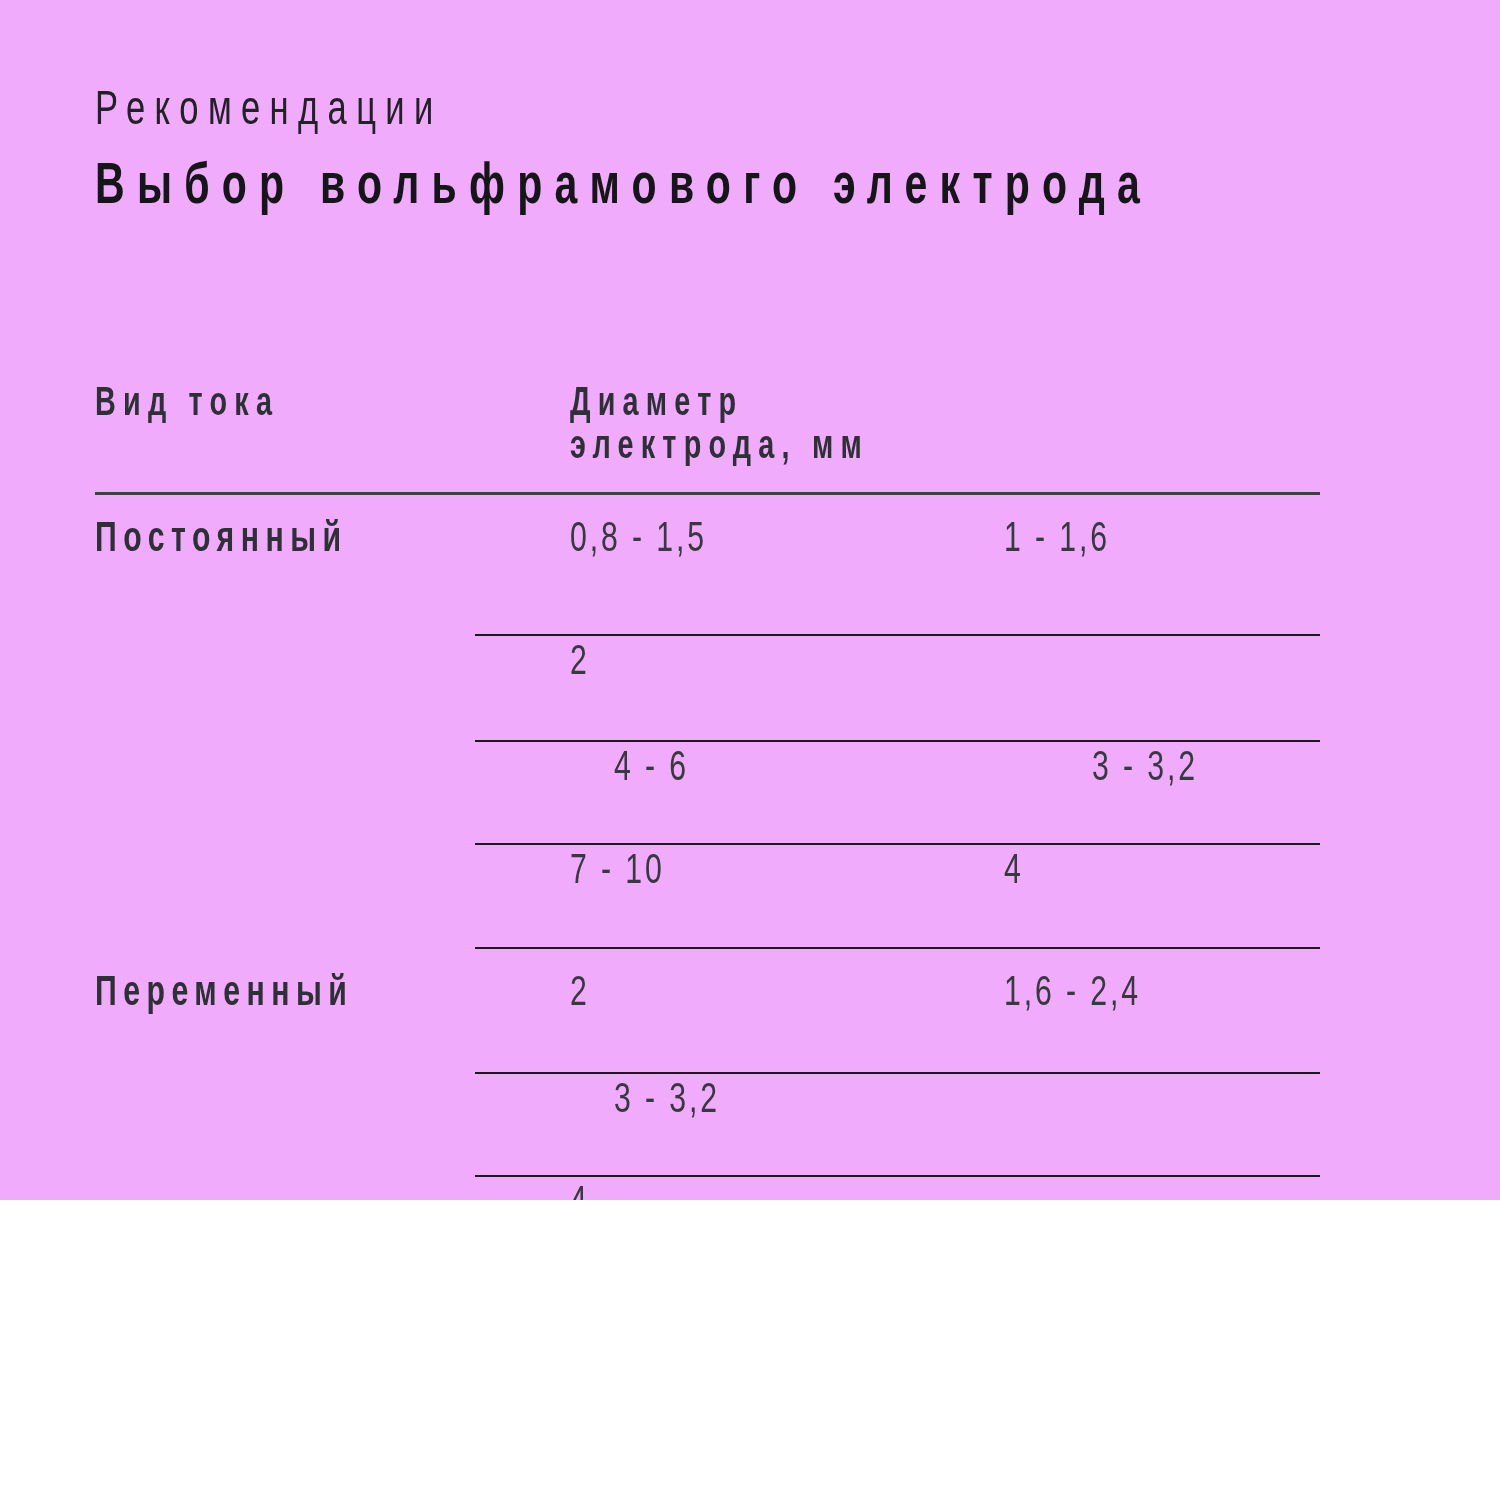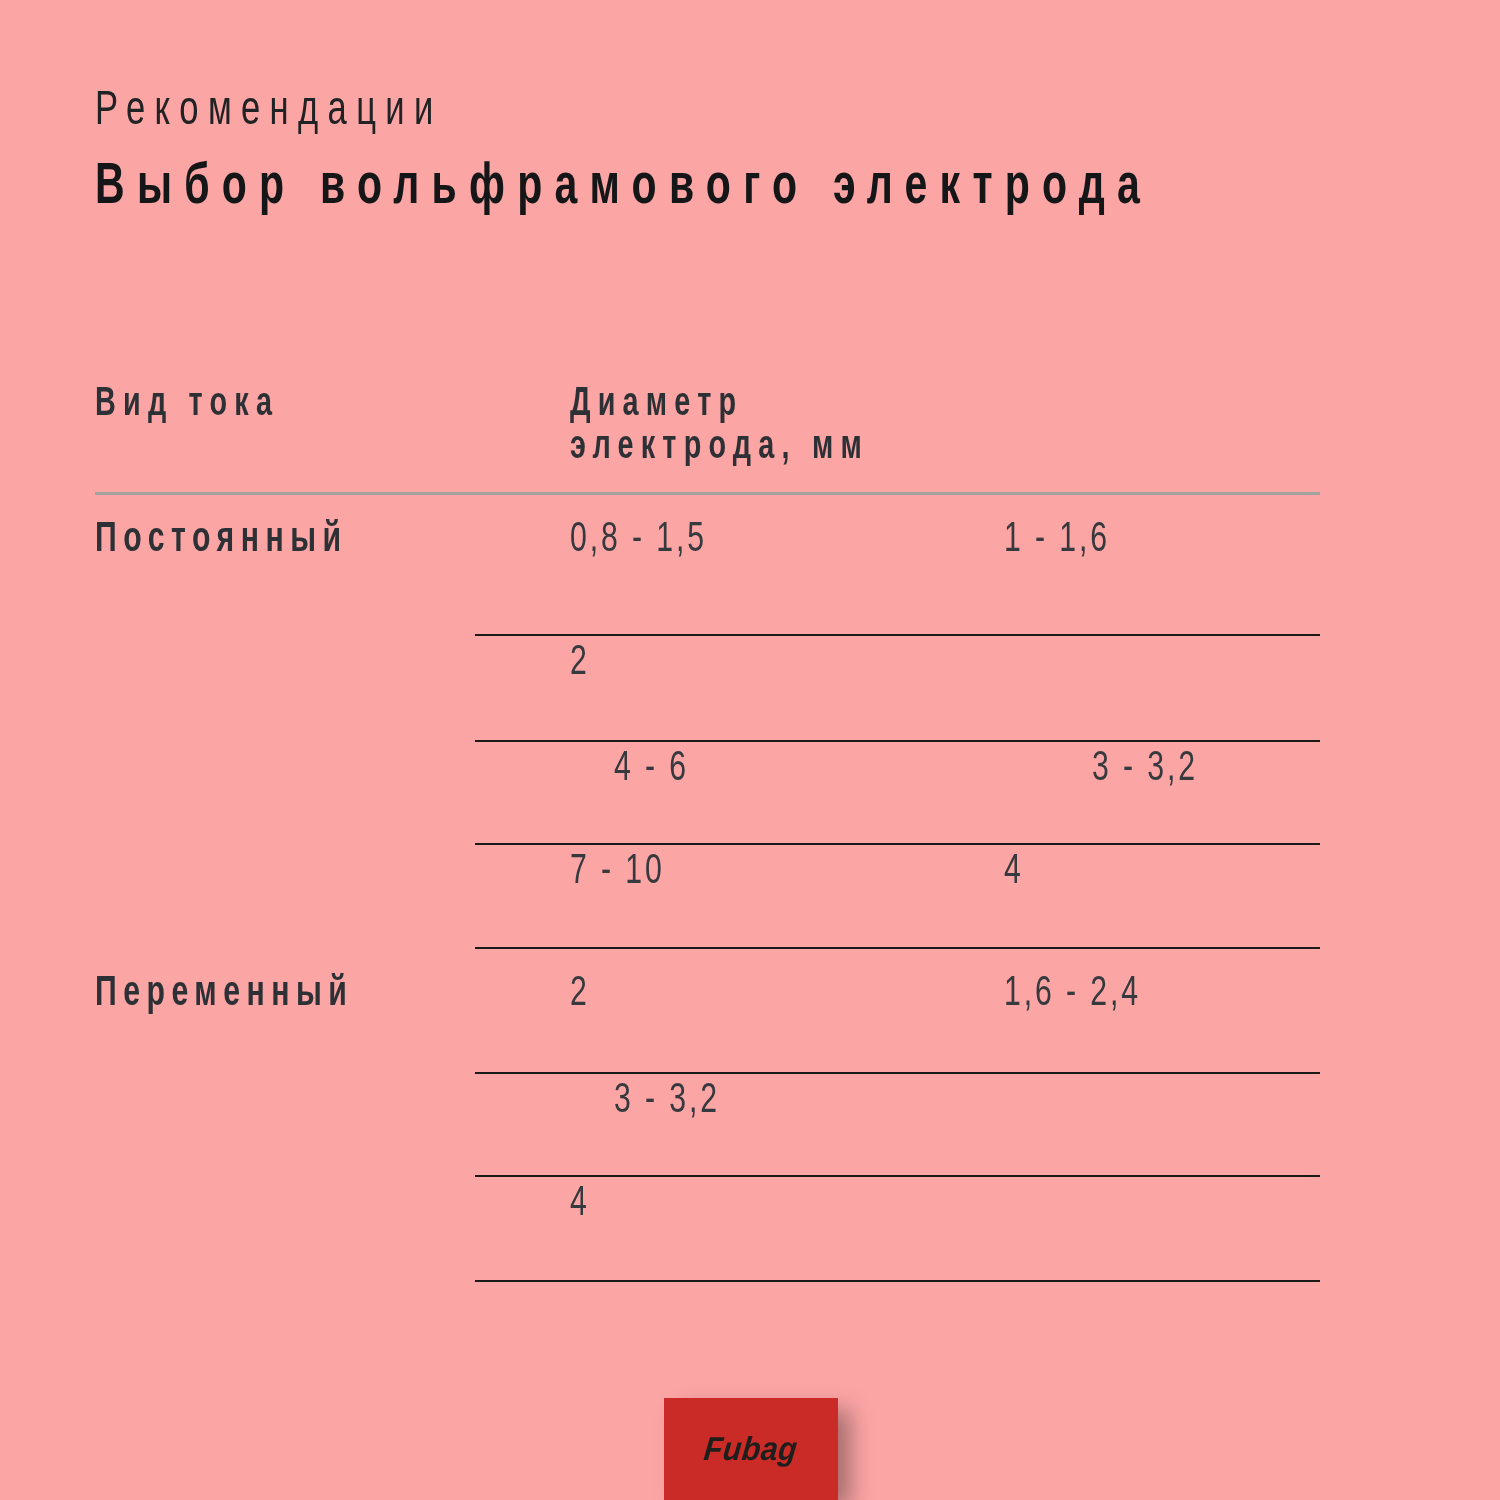--- a/index.html
+++ b/index.html
@@ -1,29 +1,29 @@
 <!DOCTYPE html>
 <html><head>
 <meta charset="utf-8">
 <style>
   html,body{margin:0;padding:0;background:#ffffff;}
   .page{
-    position:relative;width:1500px;height:1500px;background:#fca5a5;
+    position:relative;width:1500px;height:1200px;background:#f0abfc;
     font-family:"Liberation Sans", sans-serif;overflow:hidden;
   }
   
   .cx{display:inline-block;transform:scaleX(0.72);transform-origin:0 50%;white-space:nowrap;}
 
   .eyebrow{position:absolute;left:95px;top:82px;font-size:48px;font-weight:400;
            color:#202224;letter-spacing:13px;line-height:1.1;}
   .title{position:absolute;left:95px;top:152px;font-size:57px;font-weight:700;
          color:#151617;letter-spacing:17px;line-height:1.1;}
 
   .table{position:absolute;left:95px;top:380px;width:1225px;}
-  .thead{display:flex;height:115px;border-bottom:3px solid #a3a3a3;box-sizing:border-box;}
+  .thead{display:flex;height:115px;border-bottom:3px solid #404040;box-sizing:border-box;}
   .cell{box-sizing:border-box;}
   .c1{width:475px;}
   .c2{width:434px;}
   .c3{flex:1;text-decoration:underline;}
   .th{font-size:40px;font-weight:700;color:#2d3135;letter-spacing:10px;
       line-height:1.08;white-space:pre-line;transform-origin:0 0;}
   .row{position:relative;display:flex;align-items:flex-start;box-sizing:border-box;}
   .row::after{content:"";position:absolute;left:380px;right:0;bottom:0;height:2px;background:#1a1a1a;}
   .row.last::after{background:#1a1a1a;}
   .h141{height:141px;}

